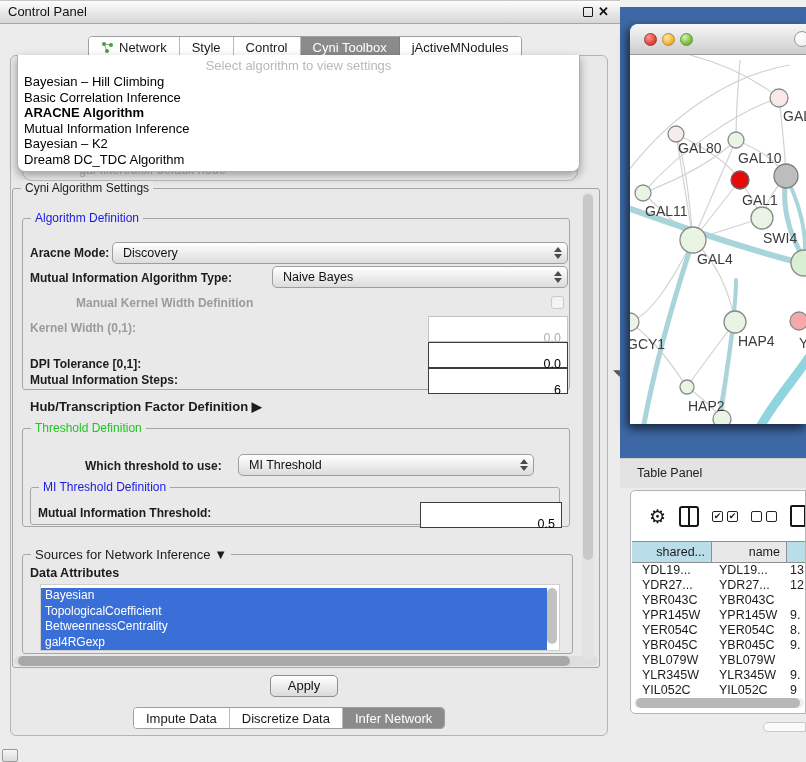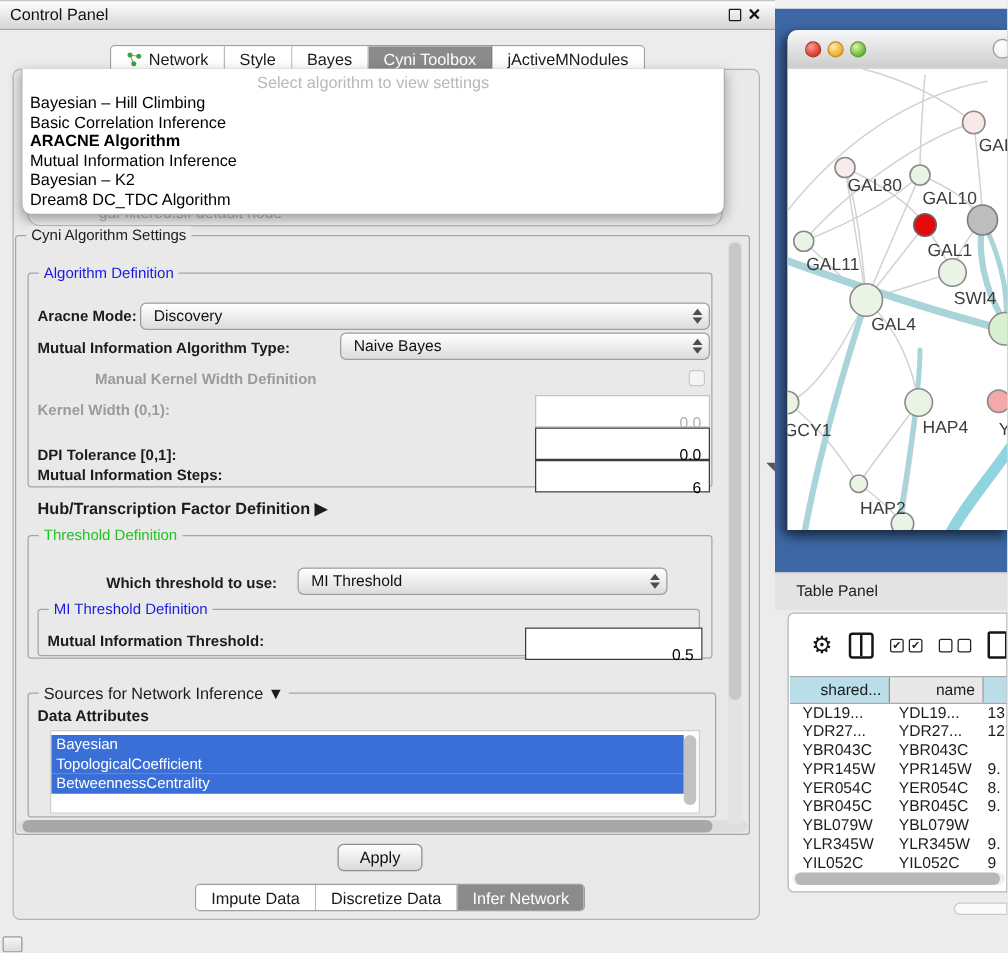--- a/index.html
+++ b/index.html
@@ -135,21 +135,21 @@
           <circle cx="3" cy="3" r="2" fill="#3aa53a"></circle>
             <circle cx="10" cy="4" r="2" fill="#3aa53a"></circle>
             <circle cx="6" cy="10" r="2" fill="#3aa53a"></circle>
         </svg>
         <span>Network</span>
       </div>
       <div class="tab">
           <span>Style</span>
         </div>
       <div class="tab">
-          <span>Bayes</span>
+          <span>Control</span>
         </div>
       <div class="tab sel">
           <span>Cyni Toolbox</span>
         </div>
       <div class="tab">
           <span>jActiveMNodules</span>
         </div>
     </div>
   </div>
 
@@ -217,34 +217,35 @@
     <span class="gtitle" style="font-size:13px;">
       <span>Sources for Network Inference</span>
       <span>▼</span>
     </span>
   </div>
   <div class="abs lbl" style="left:30px;top:566px;font-size:12.5px;">Data Attributes</div>
   <div class="abs attr-list">
     <div class="attr-item">Bayesian</div>
     <div class="attr-item">TopologicalCoefficient</div>
     <div class="attr-item">BetweennessCentrality</div>
+    <div class="attr-item">gal4RGexp</div>
   </div>
   <div class="abs vthumb" style="left:547px;top:588px;width:10px;height:56px;"></div>
 
   <div class="abs hbar" style="left:14px;top:656px;width:584px;height:10px;">
     <div class="hthumb" style="left:4px;top:0;width:552px;height:10px;"></div>
   </div>
 
   <div class="abs" style="left:582px;top:192px;width:12px;height:468px;background:#e3e3e3;border-radius:6px;">
     <div class="vthumb" style="left:1px;top:2px;width:10px;height:366px;background:#c8c8c8;"></div>
   </div>
 
   <div class="abs apply-btn">Apply</div>
 
-  <div class="abs" style="left:156px;top:707px;">
+  <div class="abs" style="left:133px;top:707px;">
     <div class="tabgroup" style="height:22px;">
       <div class="tab">
           <span>Impute Data</span>
         </div>
       <div class="tab">
           <span>Discretize Data</span>
         </div>
       <div class="tab sel">
           <span>Infer Network</span>
         </div>

